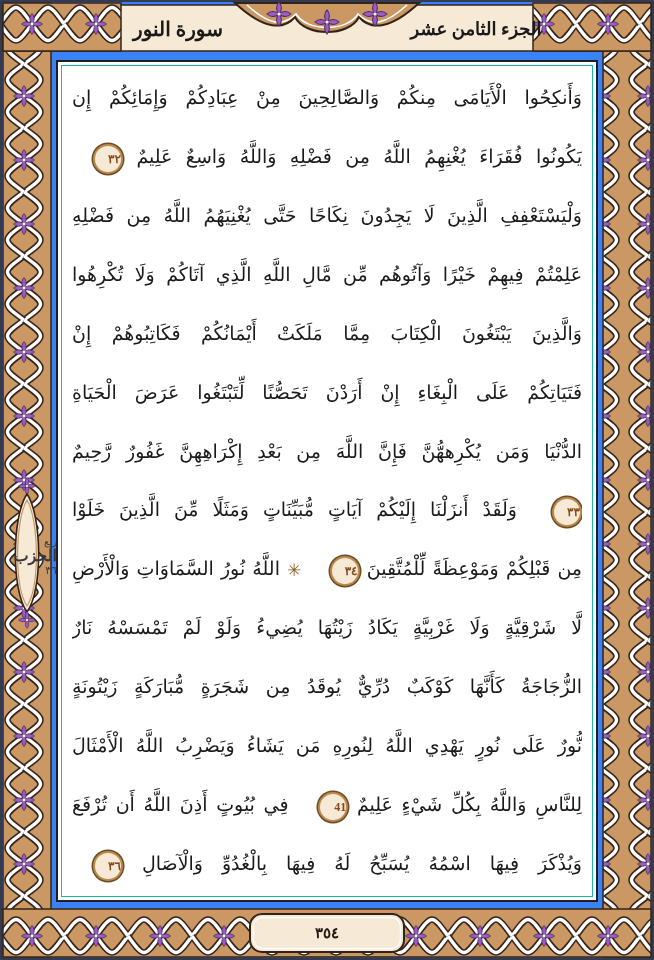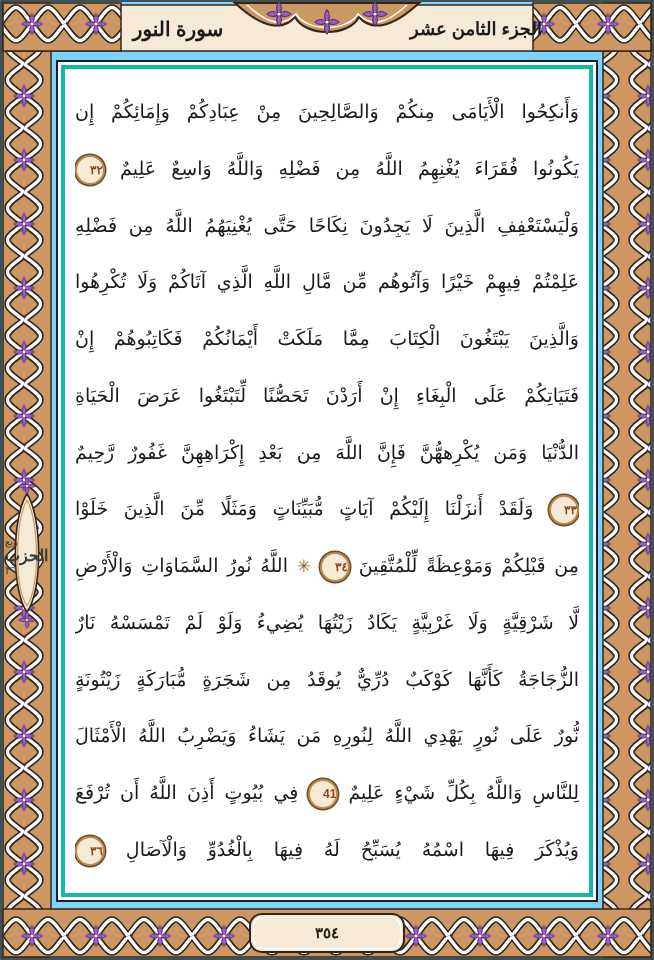--- a/index.html
+++ b/index.html
@@ -8,22 +8,22 @@
     --flower-purple:#9a5ec2;
     --cream:#f6e9d5;
     --ink:#1a1a1a;
     --badge-ring:#bc8a4d;
     --badge-ring-outer:#6d4d26;
     --badge-number:#86491d;
   }
   html,body{margin:0;padding:0;background:#ffffff;}
   .page{
     position:relative;width:654px;height:960px;margin:0 auto;
-    background:#7dd3fc;overflow:hidden;
-    font-family:Liberation Sans, sans-serif;
+    background:#3b82f6;overflow:hidden;
+    font-family:Liberation Serif, serif;
   }
   .border-art{position:absolute;inset:0;width:654px;height:960px;}
   .tan{fill:var(--border-tan);}
   .cream{fill:var(--cream);}
   .band-outline{stroke:var(--outline-dark);stroke-width:1.5;}
   .vine-o{fill:none;stroke:var(--outline-dark);stroke-width:6.5;}
   .vine-i{fill:none;stroke:#ffffff;stroke-width:3.4;}
   #petal path{fill:var(--flower-purple);stroke:#4b2a63;stroke-width:0.9;}
   .flower-center{fill:#ffffff;}
   .crest-inner{fill:none;stroke:#ffffff;stroke-width:1.6;}
@@ -33,50 +33,50 @@
     position:absolute;top:13px;height:32px;line-height:32px;
     text-align:center;color:var(--ink);font-size:20px;font-weight:bold;
     letter-spacing:0;
   }
   .surah-title{left:108px;width:140px;}
   .juz-title{left:402px;width:148px;font-size:18px;}
 
   
   .hizb-marker{
     position:absolute;left:5px;top:514px;width:52px;height:84px;
-    display:flex;flex-direction:column;align-items:flex-end;justify-content:center;
+    display:flex;flex-direction:column;align-items:flex-start;justify-content:center;
     color:#3a3a3a;text-align:center;
   }
   .hizb-marker .l1{font-size:10px;line-height:12px;}
   .hizb-marker .l2{font-size:16px;line-height:15px;font-weight:bold;}
   .hizb-marker .l3{font-size:11px;line-height:14px;}
 
   
   .text-frame{
     position:absolute;left:56px;top:60px;width:542px;height:842px;
     background:#ffffff;border:2px solid #1f1f1f;box-sizing:border-box;
   }
   .text-frame-inner{
-    position:absolute;inset:3px;border:4px solid #14b8a6;
-    padding:16px 10px;box-sizing:border-box;
+    position:absolute;inset:3px;border:1px solid #14b8a6;
+    padding:5px 10px;box-sizing:border-box;
   }
   #lines{height:100%;display:flex;flex-direction:column;justify-content:space-between;}
   .line{
     direction:rtl;height:54px;line-height:54px;
     font-size:19px;color:var(--ink);
     white-space:nowrap;overflow:hidden;
     text-align:justify;text-align-last:justify;
   }
   .verse-badge{
     display:inline-block;width:26px;height:26px;line-height:26px;
     border-radius:50%;background:var(--cream);
     border:2px solid var(--badge-ring);
     box-shadow:0 0 0 1.5px var(--badge-ring-outer);
     font-size:12px;font-weight:bold;color:var(--badge-number);
-    text-align:center;vertical-align:middle;white-space:nowrap;
+    text-align:center;vertical-align:middle;white-space:nowrap;margin-left:21px;
   }
   .hizb-symbol{
     display:inline-block;color:#8a5a20;font-size:17px;
     vertical-align:middle;
   }
   
   .page-number{
     position:absolute;left:252px;top:916px;width:150px;height:34px;
     line-height:34px;text-align:center;font-size:15px;font-weight:bold;
     color:#241a10;

